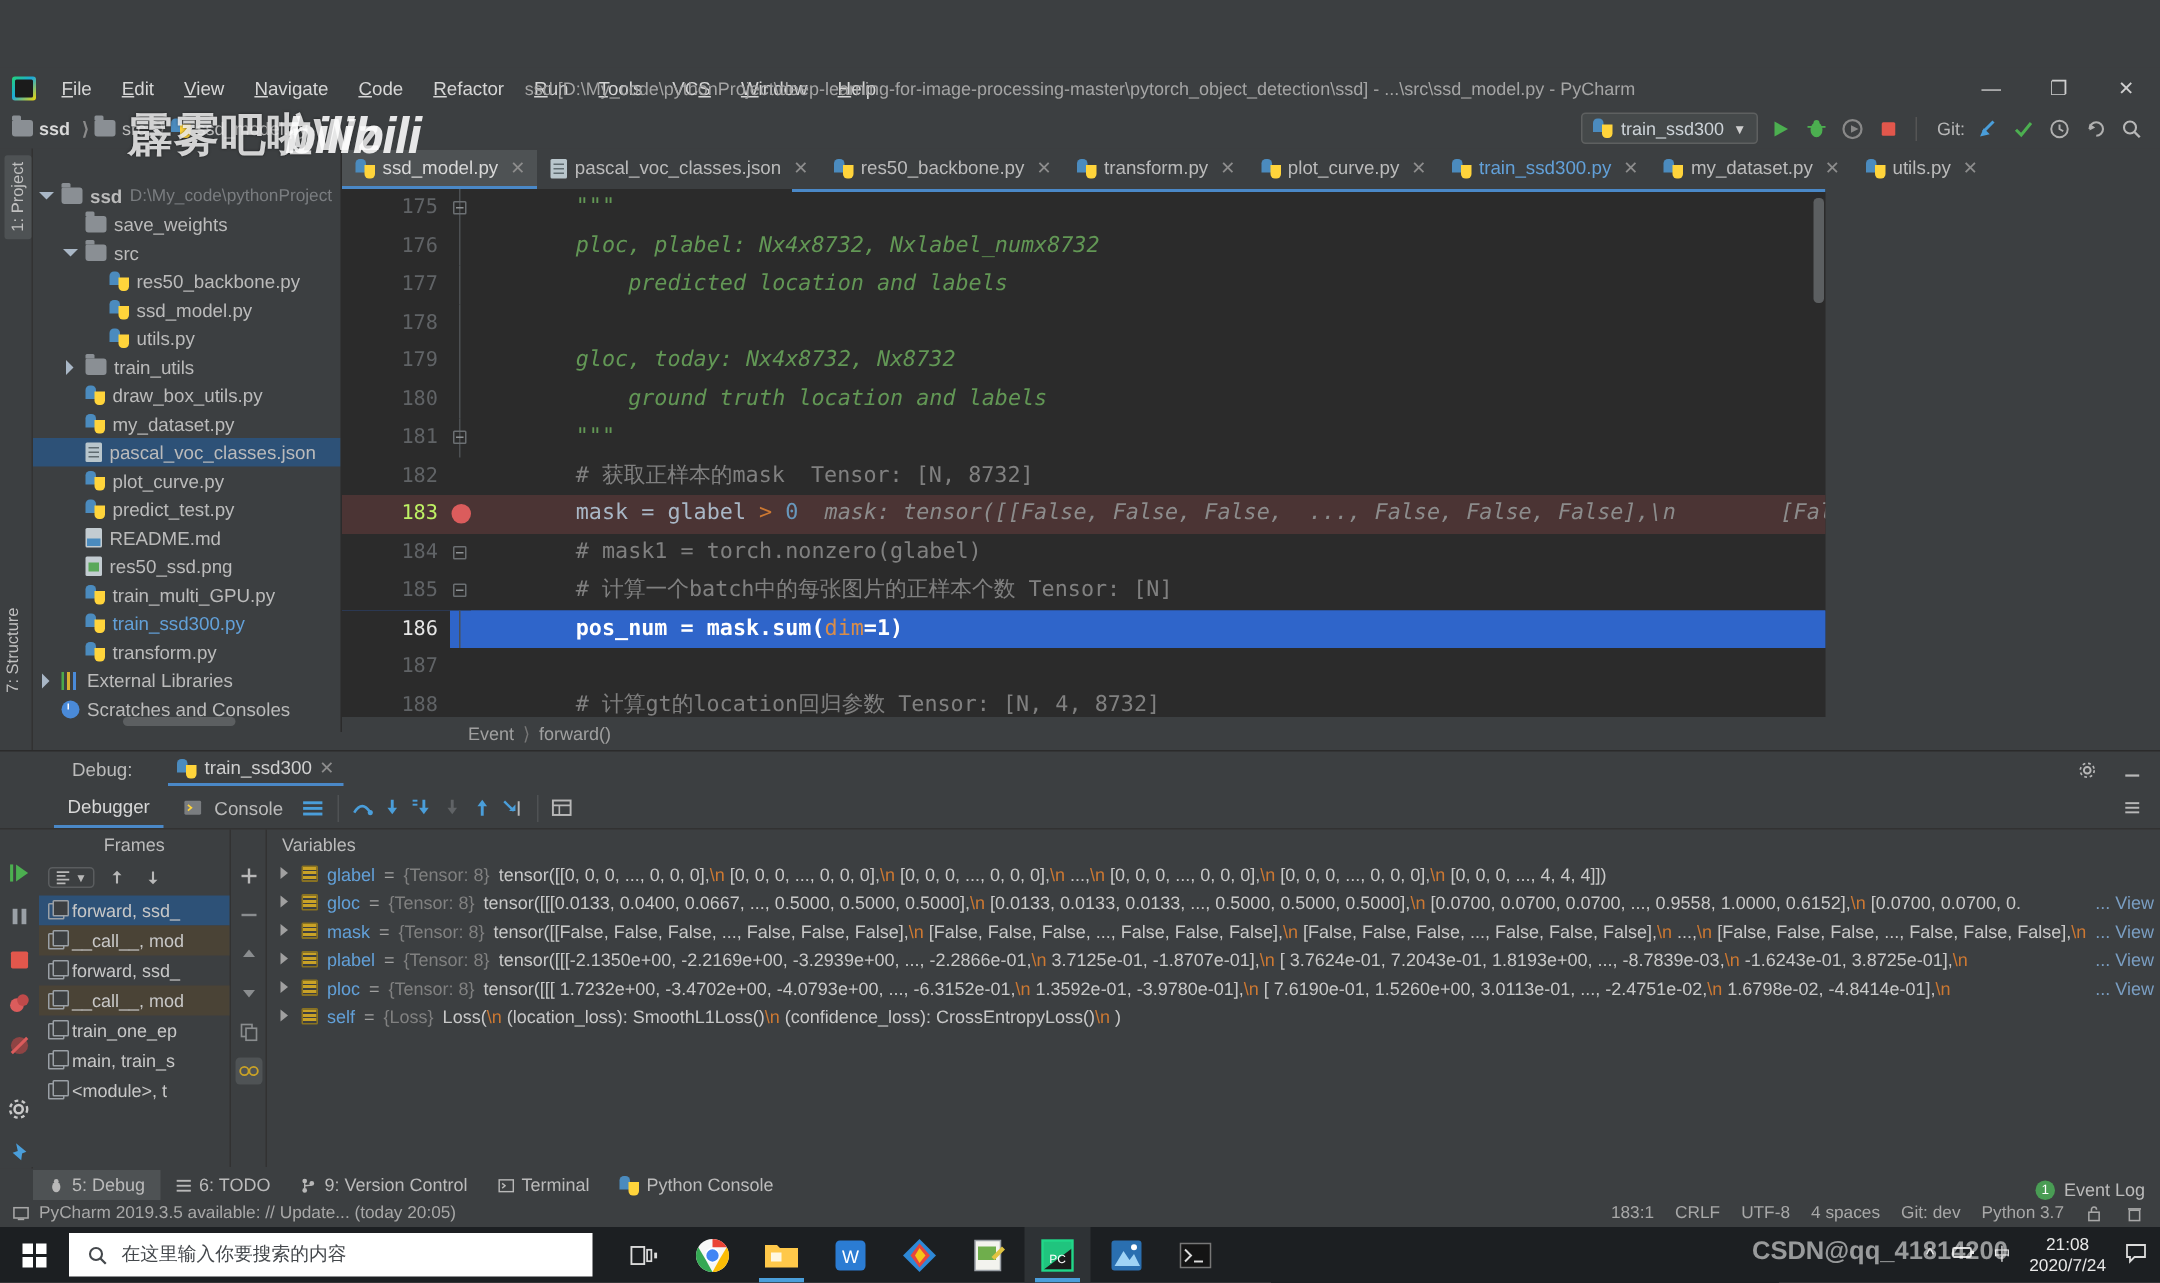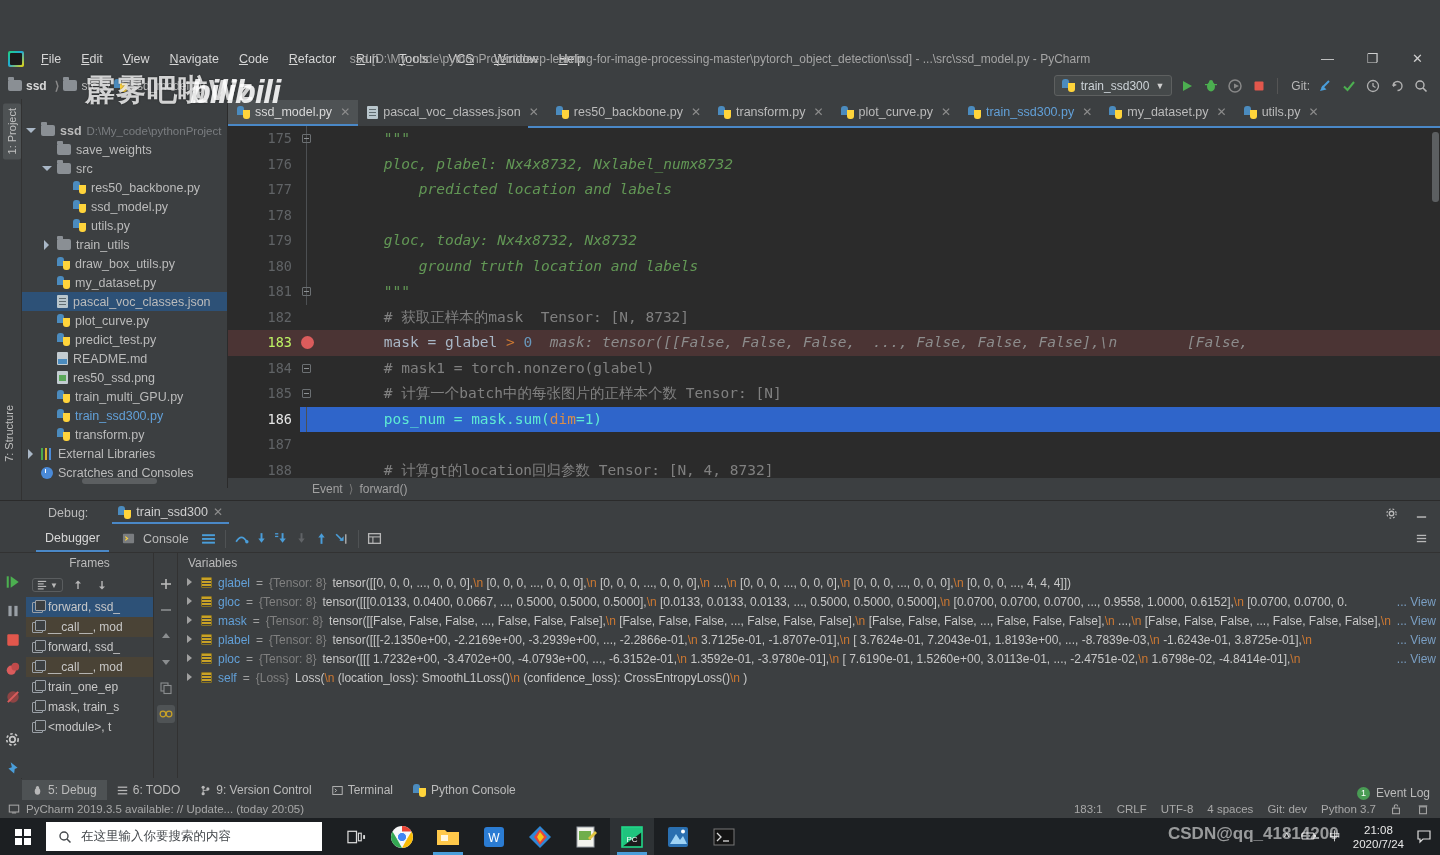--- a/index.html
+++ b/index.html
@@ -136,21 +136,21 @@
   .md-icon::after{content:"";position:absolute;left:1px;bottom:1px;width:9px;height:5px;background:#4b8bbe;}
   .png-icon{width:11px;height:13px;background:#c3ccd1;border-radius:1px;position:relative;flex:0 0 auto;}
   .png-icon::after{content:"";position:absolute;left:2px;top:4px;width:7px;height:6px;background:#5aa85a;}
   .lib-icon{width:12px;height:12px;flex:0 0 auto;background:
      linear-gradient(to right,#4aa84a 0 2px,transparent 2px 4px,#d8b030 4px 6px,transparent 6px 8px,#4a8ad8 8px 10px,transparent 10px 12px);}
   .scratch-icon{width:12px;height:12px;border-radius:50%;background:#4a8ad8;flex:0 0 auto;position:relative;}
   .scratch-icon::after{content:"";position:absolute;left:4px;top:2px;width:1px;height:4px;background:#fff;}
 
   
   .editor {
-    position: absolute; left: 228px; top: 126px; width: 1212px; height: 362px;
+    position: absolute; left: 228px; top: 126px; width: 989px; height: 362px;
     background: #2b2b2b; overflow: hidden;
     font-family: "DejaVu Sans Mono", monospace; font-size: 14.5px;
   }
   .eline { position: relative; height: 25.5px; display: flex; align-items: center; }
   .eline.cur { background: #2f65ca; }
   .eline.bp  { background: #4b3434; }
   .gutter {
     width: 72px; flex: 0 0 auto; text-align: right; padding-right: 8px;
     color: #606366; font-size: 13.5px; position: relative; height: 25.5px; line-height: 25.5px;
   }
@@ -168,21 +168,21 @@
   .codecell { flex: 1 1 auto; white-space: pre; overflow: hidden; height:25.5px; line-height:25.5px;
       padding-left: 0px; }
   .eline.cur .codecell { background:#2f65ca; }
   .eline.bp .codecell { background:#4b3434; }
   .c-doc { color: #629755; font-style: italic; }
   .c-cmt { color: #808080; }
   .c-kw  { color: #cc7832; }
   .c-var { color: #a9b7c6; }
   .c-num { color: #6897bb; }
   .c-hint{ color: #8c8c8c; font-style: italic; }
-  .c-sel { color: #5eead4; }
+  .c-sel { color: #ffffff; font-weight: bold; }
   .editor-hsb {
     position: absolute; left: 300px; bottom: 1px; width: 240px; height: 7px;
     background: #5c5f61; border-radius: 3px;
   }
   .editor-vsb {
     position: absolute; right: 1px; top: 6px; width: 7px; height: 70px;
     background: #5c5f61; border-radius: 3px;
   }
   .editor-topline { position:absolute; left:300px; top:0; right:0; height:2px; background:#4a88c7;}
 
@@ -283,21 +283,21 @@
   
   .taskbar {
     position: absolute; left: 0; top: 818px; width: 1440px; height: 37px;
     background: #1c1f22; display: flex; align-items: center;
   }
   .start-btn { width: 46px; height: 37px; display:flex; align-items:center; justify-content:center;}
   .win-logo { width: 16px; height: 16px; display:grid; grid-template-columns: 7px 7px;
     grid-template-rows: 7px 7px; gap: 2px;}
   .win-logo i { background: #ffffff; display:block;}
   .tb-search {
-    width: 276px; height: 29px; background: #ffffff; display:flex; align-items:center;
+    width: 349px; height: 29px; background: #ffffff; display:flex; align-items:center;
     gap: 9px; padding-left: 12px; color: #44484c; font-size: 12.5px;
   }
   .tb-apps { display: flex; align-items: center; gap: 2px; margin-left: 12px;}
   .tb-app { width: 44px; height: 37px; display:flex; align-items:center; justify-content:center;
     position: relative;}
   .tb-app.active { background: #2e3235; }
   .tb-app .underline { position:absolute; bottom:0; left:7px; width:30px; height:3px; background:#4a9eda; }
   .tray { margin-left: auto; display:flex; align-items:center; gap: 12px; padding-right: 8px;
      color: #e4e4e4; font-size: 11.5px;}
   .clock { text-align: center; line-height: 14px; font-size: 11.5px; color:#e9e9e9;}
@@ -890,21 +890,21 @@
             <div class="frame-row lib">
               <span class="frame-icon"></span>
               <span>__call__, mod</span>
             </div>
             <div class="frame-row">
               <span class="frame-icon"></span>
               <span>train_one_ep</span>
             </div>
             <div class="frame-row">
               <span class="frame-icon"></span>
-              <span>mask, train_s</span>
+              <span>main, train_s</span>
             </div>
             <div class="frame-row">
               <span class="frame-icon"></span>
               <span>&lt;module&gt;, t</span>
             </div>
           </div>
       </div>
 
       <div class="vars-toolbar">
         <span class="dicon">

